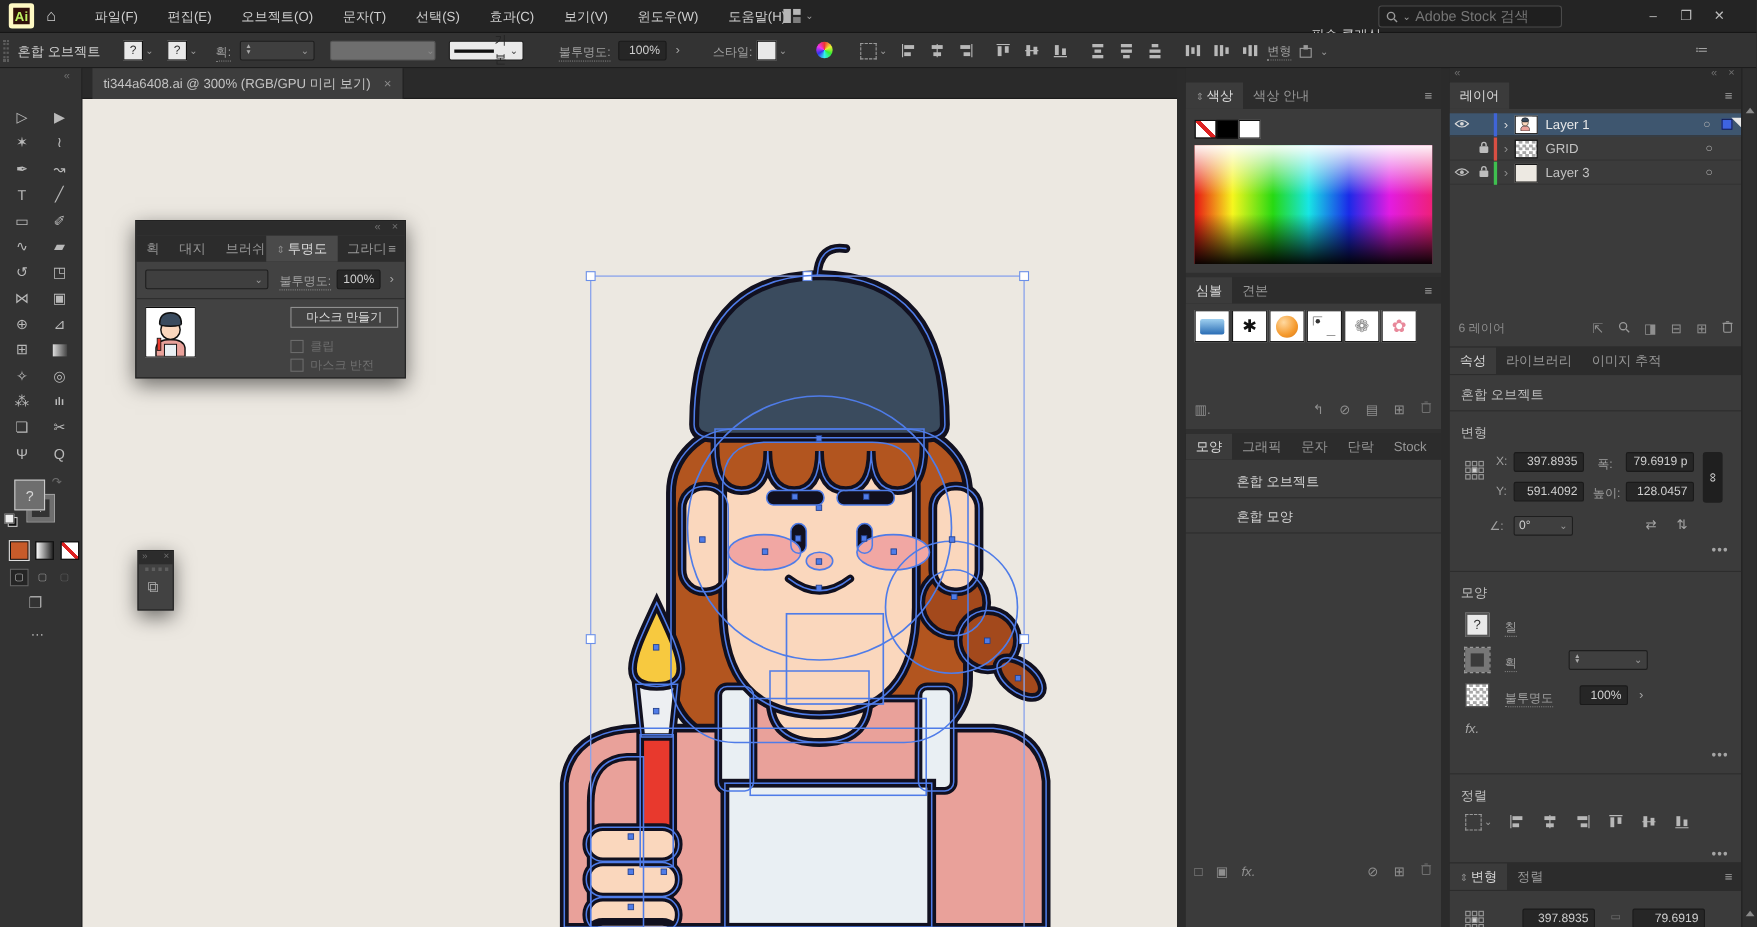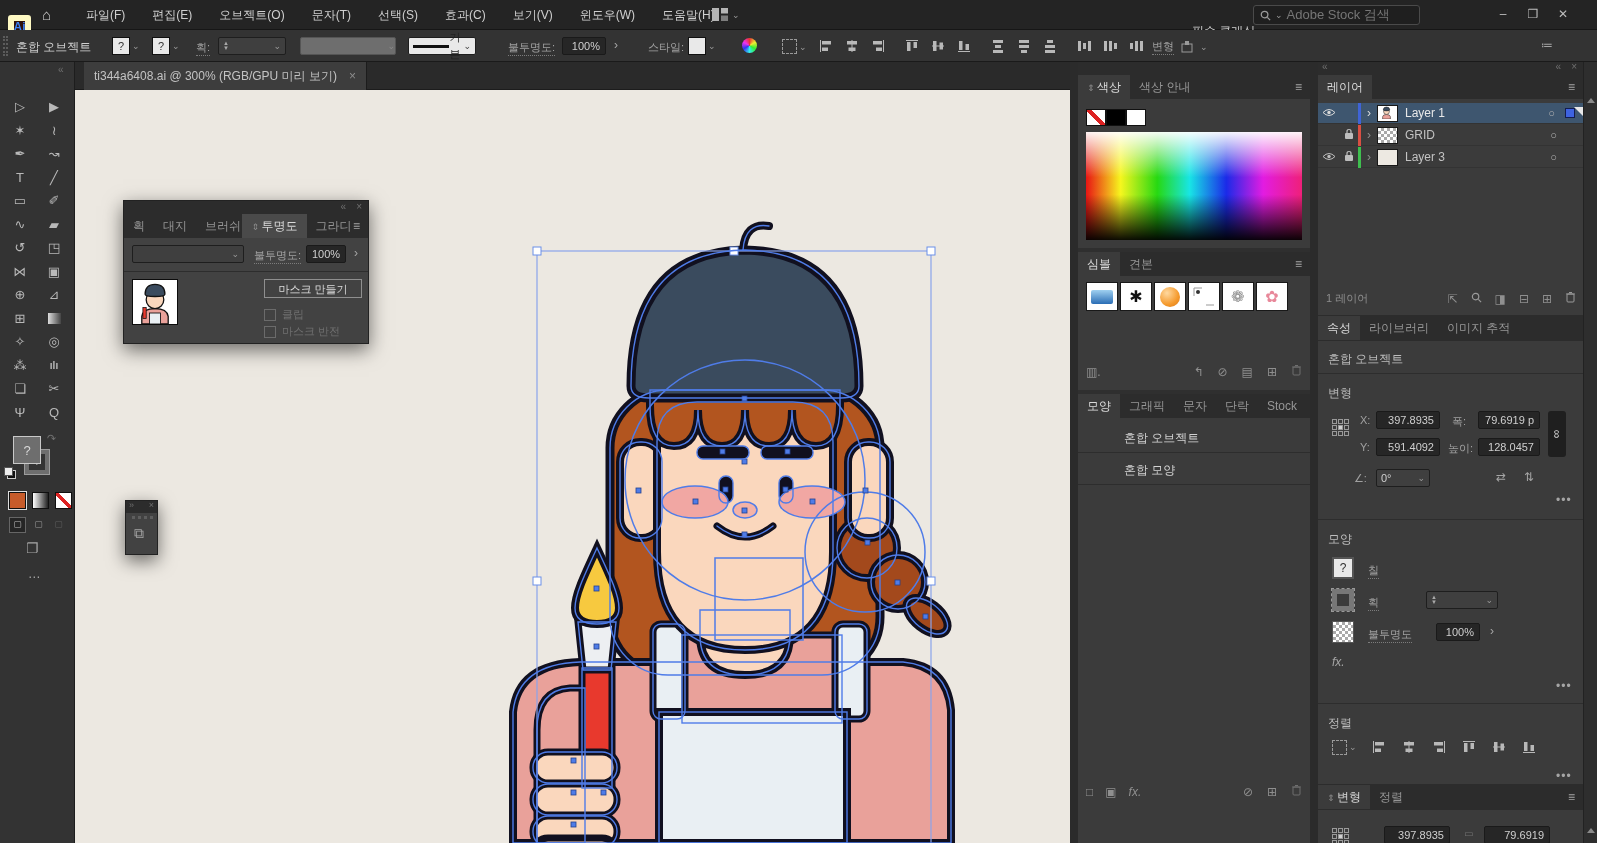--- a/index.html
+++ b/index.html
@@ -3,22 +3,22 @@
 <meta charset="utf-8">
 <style>
   html,body{margin:0;padding:0;background:#1b1b1b;}
   #app{position:relative;width:1597px;height:843px;overflow:hidden;background:#2b2b2b;
        font-family:"Liberation Sans","DejaVu Sans",sans-serif;font-size:12px;color:#c9c9c9;}
   .a{position:absolute;box-sizing:border-box;}
   .flex{display:flex;align-items:center;}
   .dim{color:#8d8d8d;} .dim2{color:#6f6f6f;}
   .menubar{background:#242424;border-bottom:1px solid #161616;}
   .menuitem{color:#cfcfcf;font-size:12px;white-space:nowrap;}
-  .ailogo{width:23px;height:23px;background:#30110a;border:6px solid #fef9c3;border-radius:3px;
-          color:#3b82f6;font-weight:bold;font-size:12px;display:flex;align-items:center;justify-content:center;margin-top:12px;}
+  .ailogo{width:23px;height:23px;background:#30110a;border:4px solid #fef9c3;border-radius:3px;
+          color:#bef264;font-weight:bold;font-size:12px;display:flex;align-items:center;justify-content:center;}
   .optbar{background:#333333;border-bottom:1px solid #1a1a1a;}
   .inp{background:#262626;border:1px solid #1a1a1a;color:#cfcfcf;font-size:11px;height:18px;line-height:17px;padding:0 5px;border-radius:2px;text-align:right;}
   .sel{background:#3f3f3f;border:1px solid #1e1e1e;color:#cfcfcf;font-size:11px;height:18px;line-height:17px;padding:0 4px;border-radius:2px;}
   .chev{color:#9a9a9a;font-size:9px;} .stepper{font-size:6px;line-height:5px;color:#aaa;display:inline-block;}
   .dotted{border-bottom:1px dotted #7c7c7c;}
   .qbox{width:16px;height:16px;background:#e9e9e9;color:#333;font-size:11px;display:flex;align-items:center;justify-content:center;border:1px solid #111;}
   .toolcol{background:#333333;border-right:1px solid #1d1d1d;}
   .tools{display:grid;grid-template-columns:34px 34px;grid-auto-rows:23.5px;justify-items:center;align-items:center;}
   .tool{color:#b9b9b9;font-size:13px;cursor:default;}
   .tabbar{background:#2a2a2a;border-bottom:1px solid #1c1c1c;}
@@ -604,21 +604,21 @@
               <rect x="1" y="5" width="8" height="6" rx="1" fill="#bdbdbd"></rect>
               <path d="M3,5 V3.5 Q3,1.5 5,1.5 Q7,1.5 7,3.5 V5" fill="none" stroke="#bdbdbd" stroke-width="1.2"></path>
             </svg></span>
         <span class="cbar" style="background:#3FBF4F"></span>
         <span class="dim" style="width:16px;text-align:center">›</span>
         <span class="thumb" style="background:#EDE9E2"></span>
         <span style="margin-left:7px;color:#c3c3c3">Layer 3</span>
         <span class="target" style="margin-left:auto;margin-right:26px">○</span>
       </div>
       <div class="a flex" style="left:8px;top:192px;width:250px">
-        <span class="fine dim">1 레이어</span>
+        <span class="fine dim">6 레이어</span>
         <span class="ficon" style="margin-left:auto">⇱</span>
         <span style="margin-left:13px"><svg width="11" height="11" viewBox="0 0 12 12">
               <circle cx="5" cy="5" r="3.5" fill="none" stroke="#9a9a9a" stroke-width="1.3"></circle>
               <line x1="8" y1="8" x2="11" y2="11" stroke="#9a9a9a" stroke-width="1.3"></line>
             </svg></span>
         <span class="ficon" style="margin-left:13px">◨</span>
         <span class="ficon" style="margin-left:13px">⊟</span>
         <span class="ficon" style="margin-left:13px">⊞</span>
         <span style="margin-left:13px"><svg width="11" height="12" fill="none" stroke="#9a9a9a">
               <rect x="2" y="3" width="7" height="8" rx="1"></rect>

